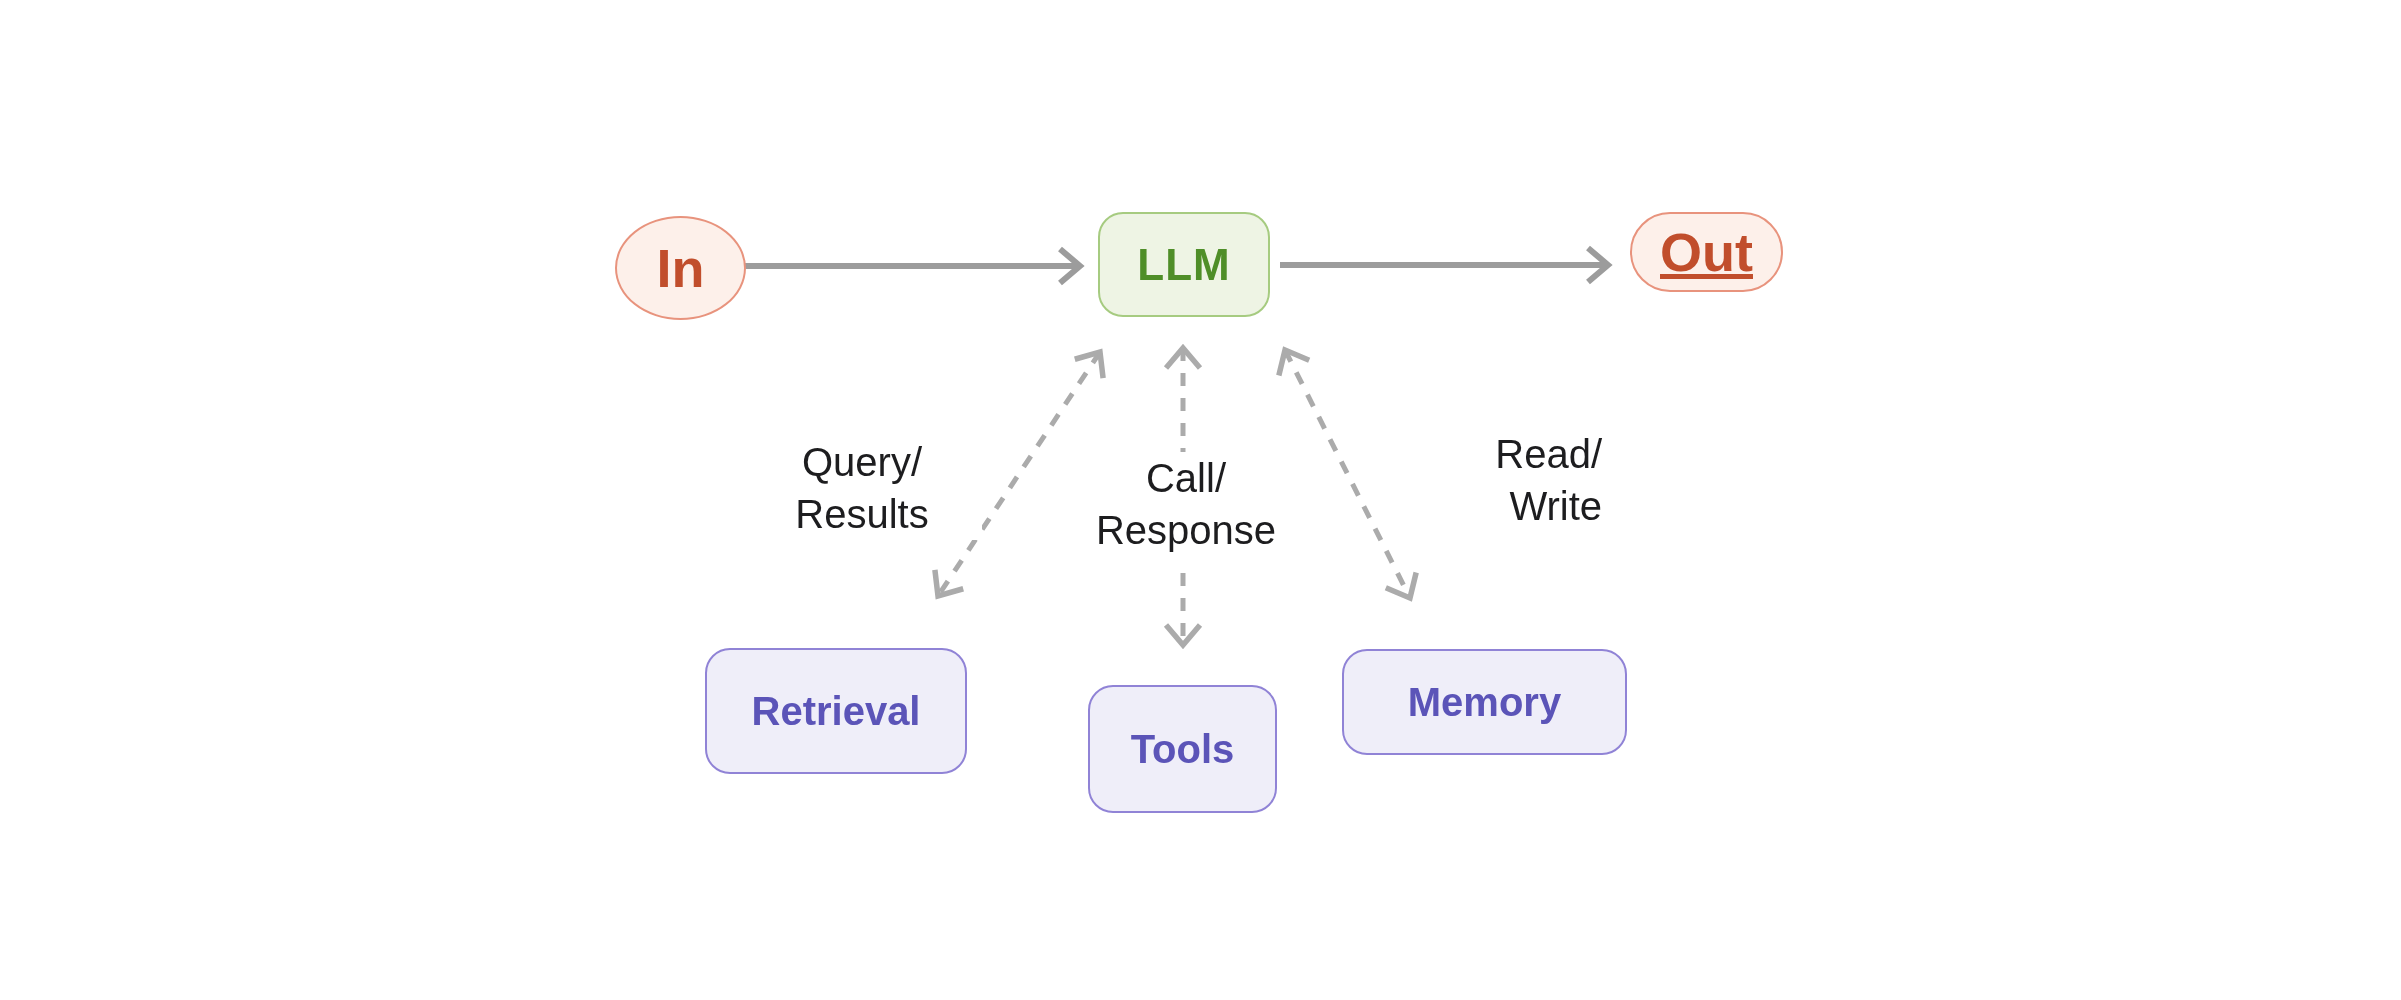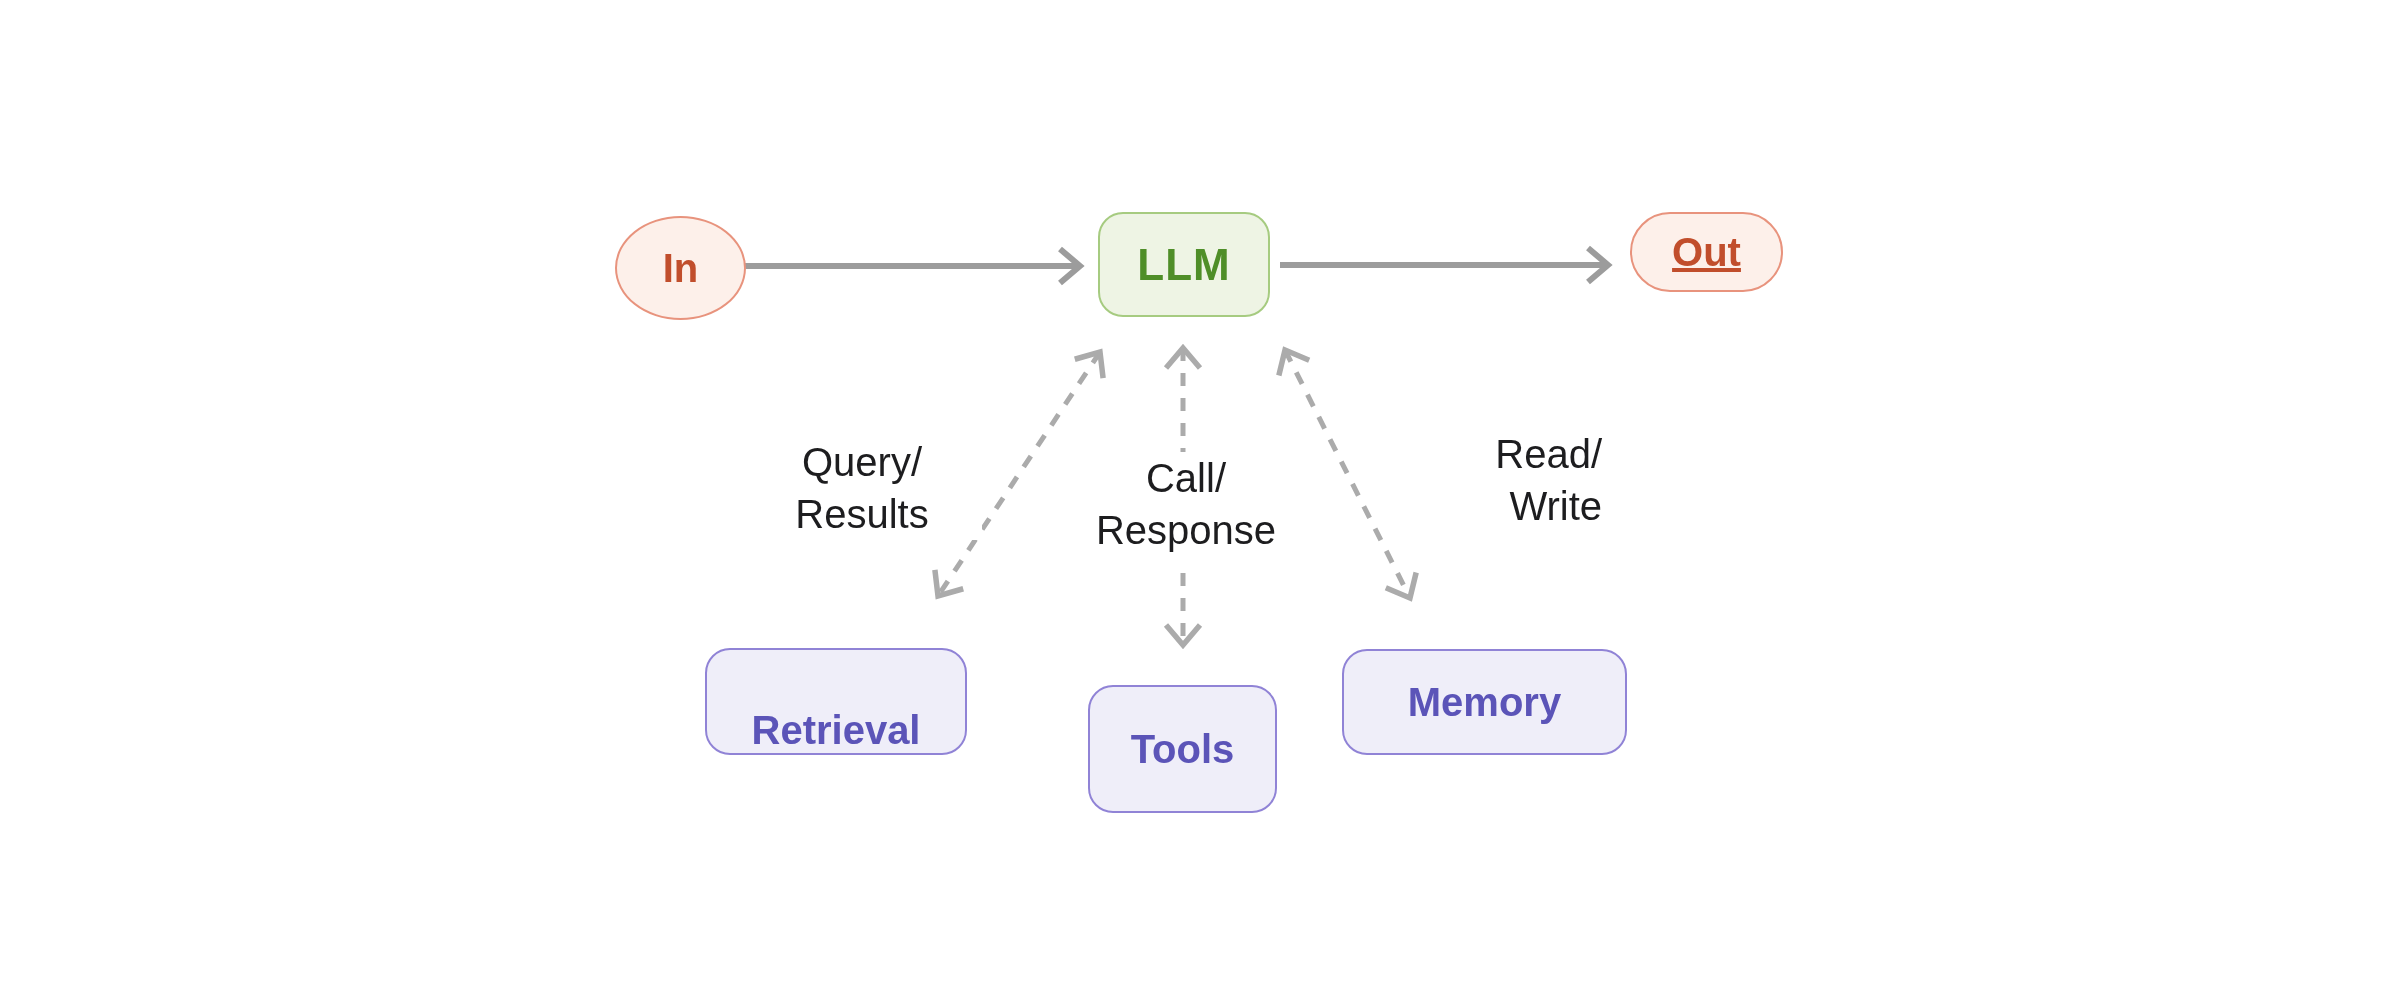--- a/index.html
+++ b/index.html
@@ -64,21 +64,21 @@
     display: flex;
     align-items: center;
     justify-content: center;
     font-weight: 700;
     border-radius: 25px;
   }
   .io-node {
     background: var(--io-fill, #fdf0ea);
     border: 2.5px solid var(--io-border, #e8937d);
     color: var(--io-text, #c14e2c);
-    font-size: 40px;
+    font-size: 54px;
   }
   #in-node {
     left: 615px; top: 216px; width: 131px; height: 104px;
     border-radius: 50%;
   }
   #out-node {
     left: 1630px; top: 212px; width: 153px; height: 80px;
     border-radius: 54px;
     text-decoration: underline;
   }
@@ -89,21 +89,21 @@
     color: var(--llm-text, #4f8e28);
     font-size: 44px;
     letter-spacing: 1px;
   }
   .module-node {
     background: var(--module-fill, #efeef9);
     border: 2.5px solid var(--module-border, #9083d6);
     color: var(--module-text, #5b54b8);
     font-size: 40px;
   }
-  #retrieval-node { left: 705px;  top: 648px; width: 262px; height: 107px; align-items: flex-end; }
+  #retrieval-node { left: 705px;  top: 648px; width: 262px; height: 126px; }
   #tools-node     { left: 1088px; top: 685px; width: 189px; height: 128px; }
   #memory-node    { left: 1342px; top: 649px; width: 285px; height: 106px; }
 
   #query-results-label { left: 742px;  top: 436px; width: 240px; }
   #call-response-label { left: 1046px; top: 452px; width: 280px; height: 118px; }
   #read-write-label    { left: 1432px; top: 428px; width: 170px; }
 </style>
 </head>
 <body>
 

